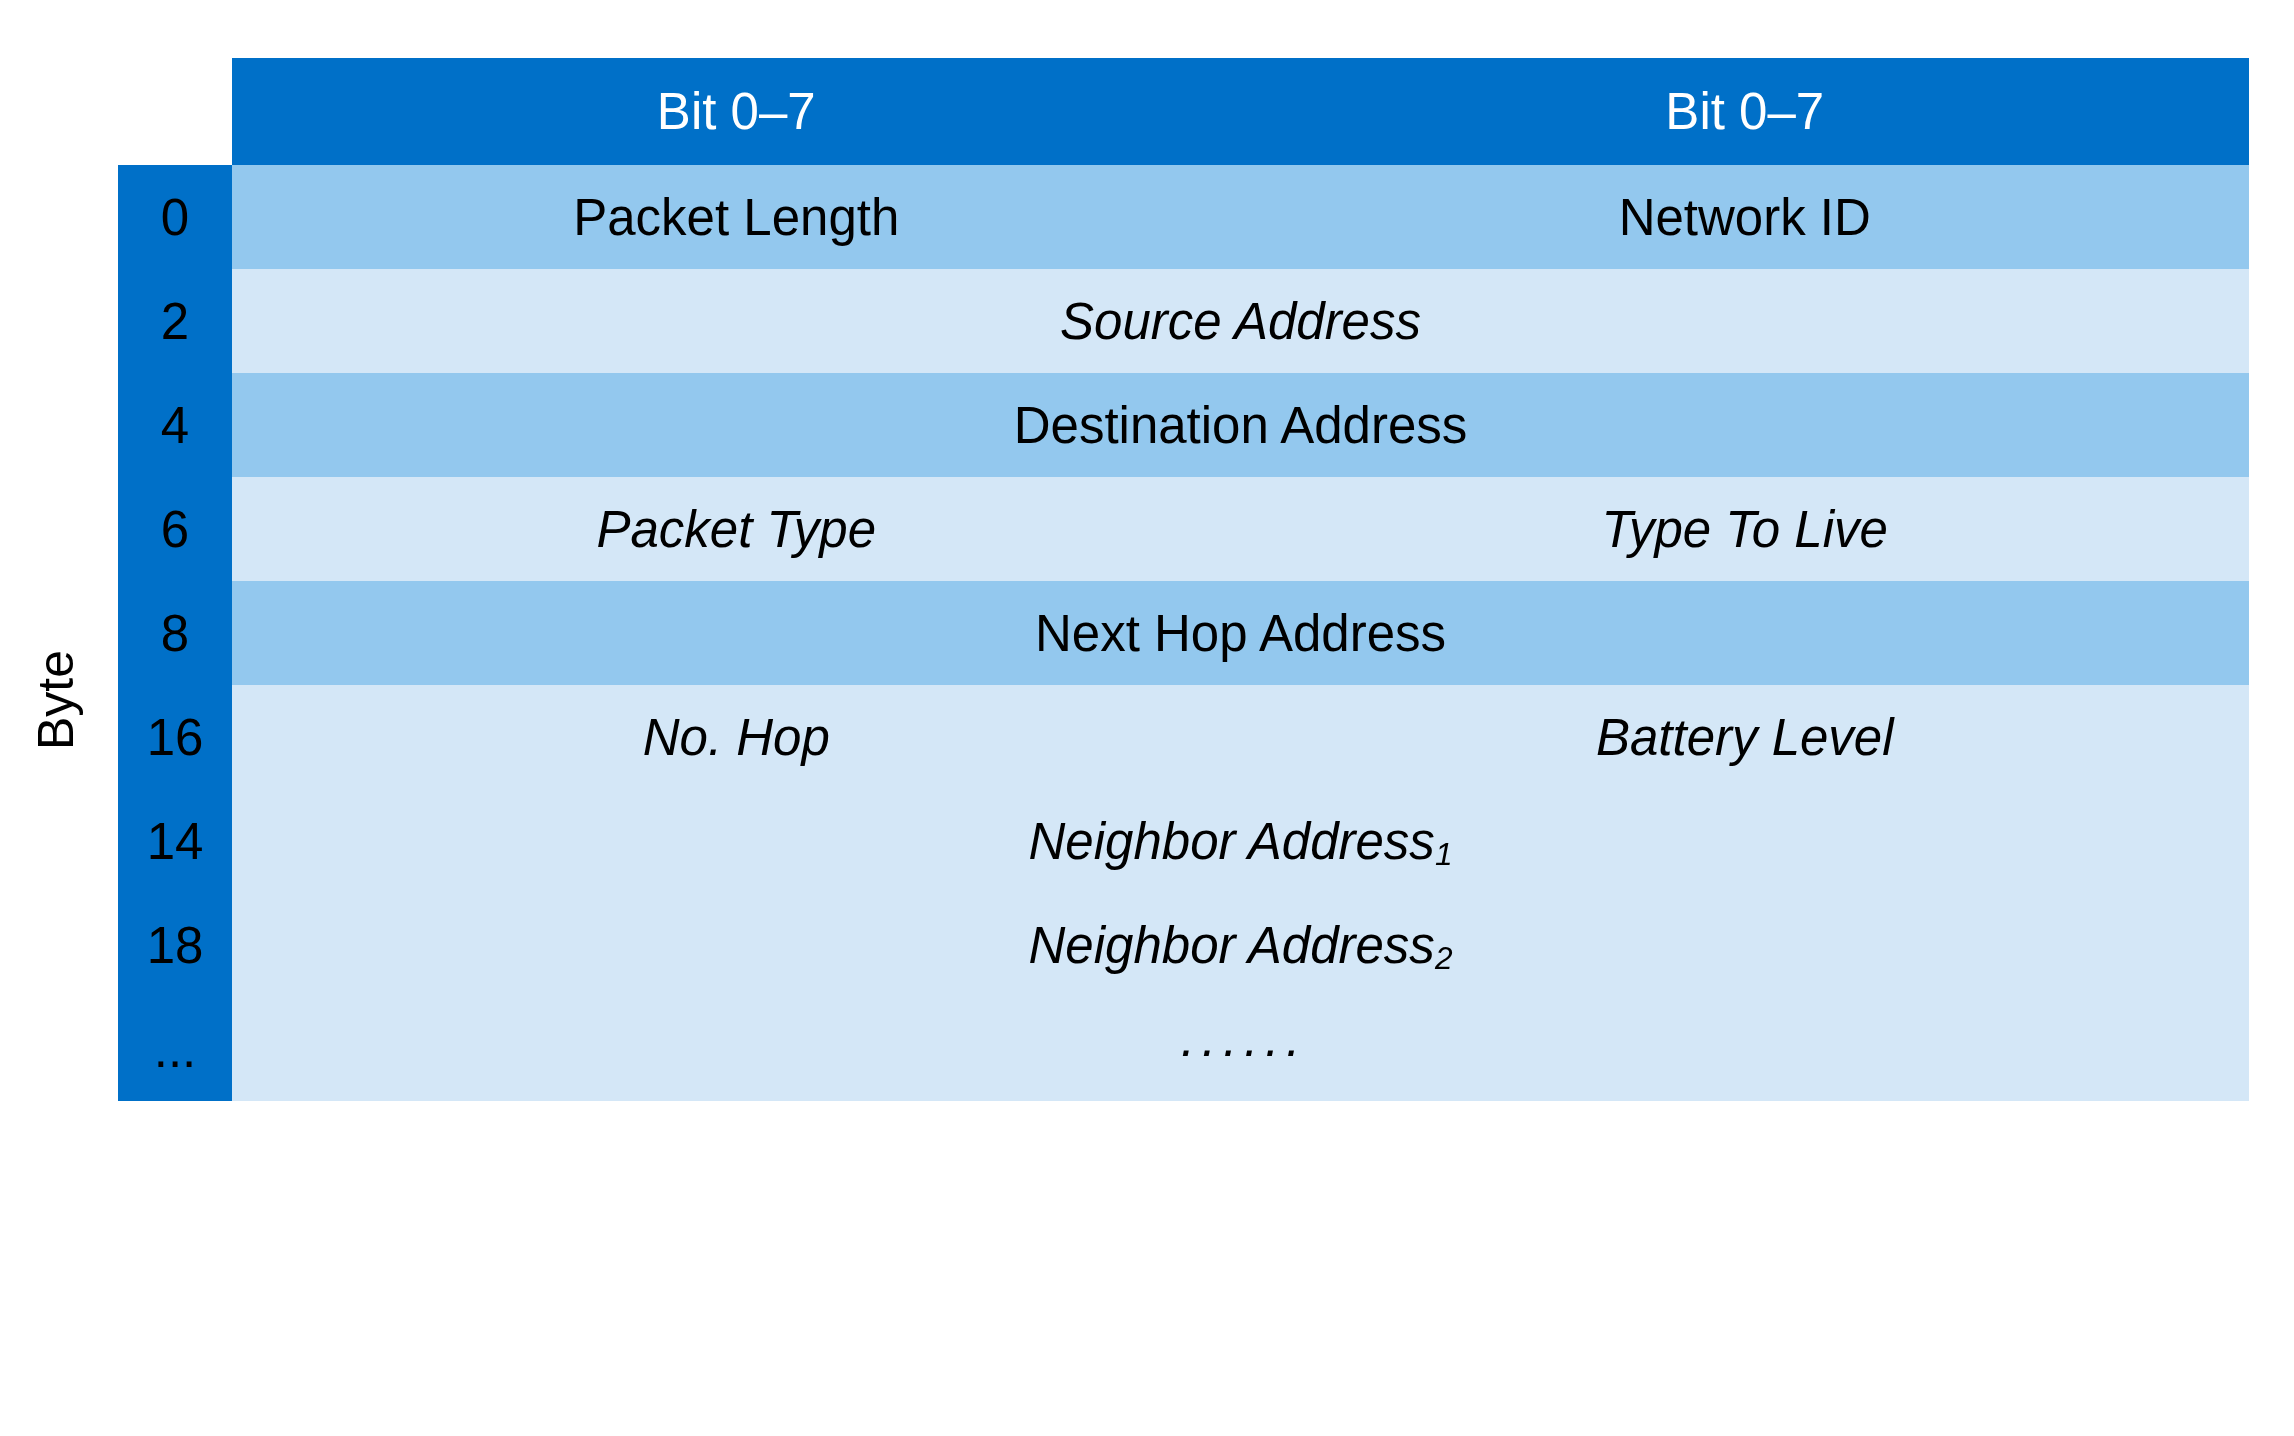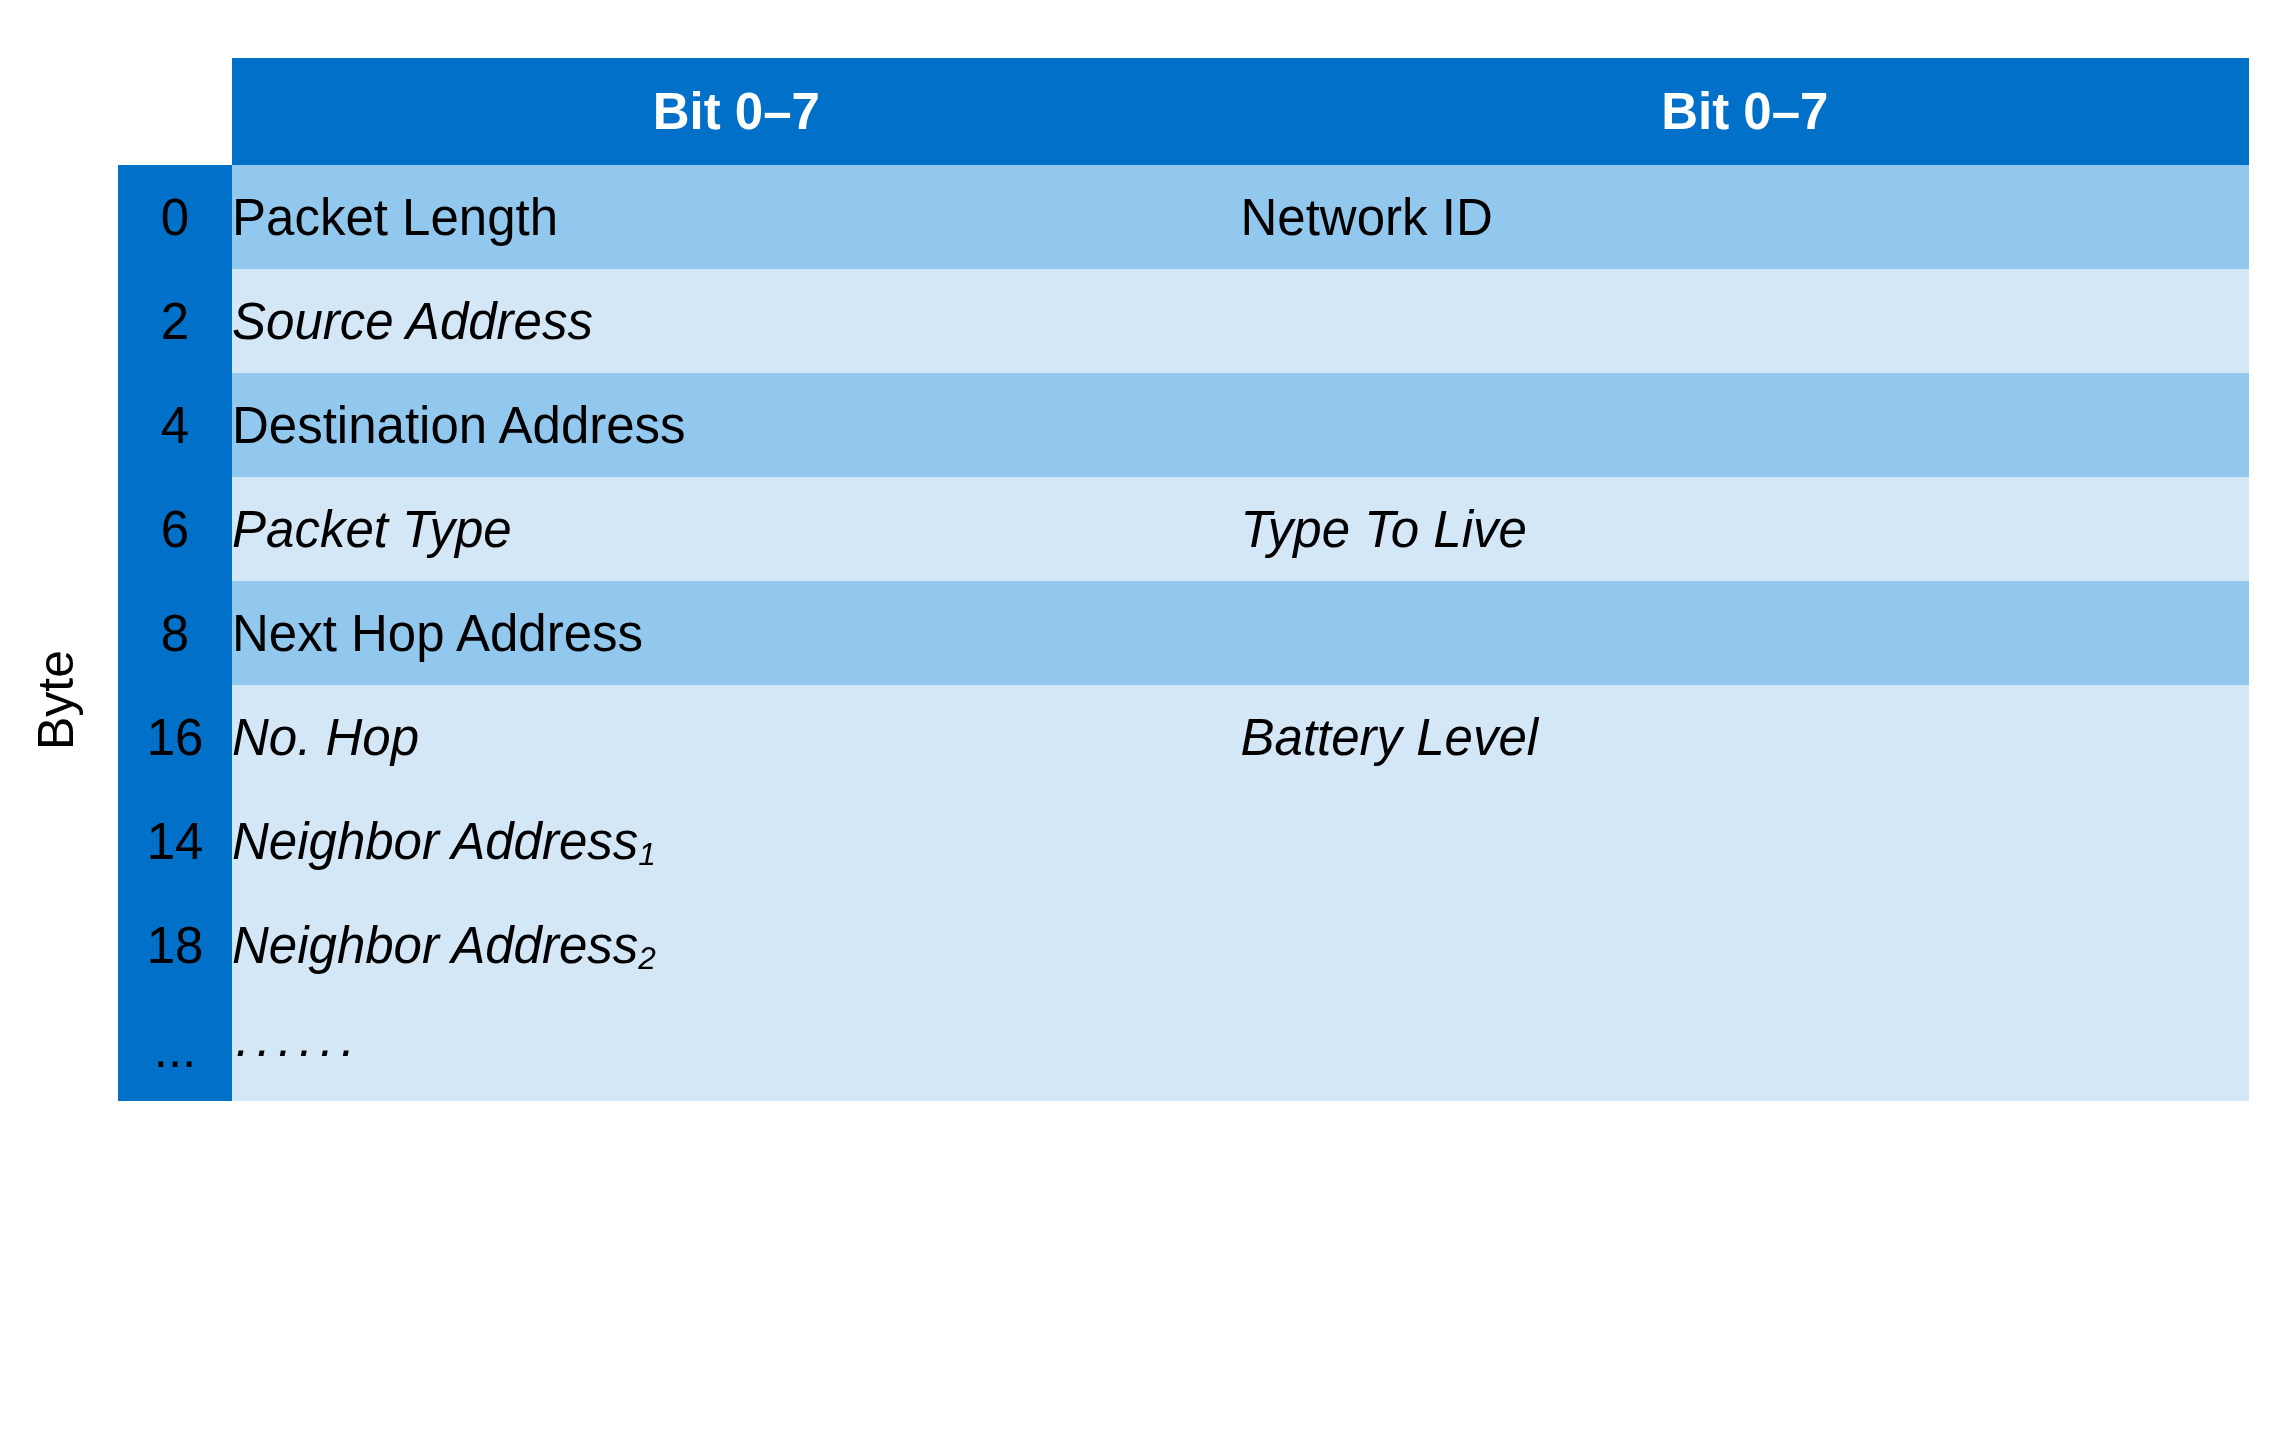--- a/index.html
+++ b/index.html
@@ -59,21 +59,21 @@
   .half-col {
     width: 1008.5px;
   }
 
   
   .header-cell {
     background: #0070C8;
     color: #ffffff;
     height: 107px;
     font-size: 51px;
-    font-weight: bold;
+    font-weight: normal;
     text-align: center;
     vertical-align: middle;
   }
   .header-corner {
     background: #ffffff;
     height: 107px;
   }
 
   
   .byte-cell {
@@ -82,21 +82,21 @@
     font-size: 51px;
     text-align: center;
     vertical-align: middle;
     height: 104px;
   }
 
   
   .data-cell {
     color: #000000;
     font-size: 51px;
-    text-align: left;
+    text-align: center;
     vertical-align: middle;
     height: 104px;
     white-space: nowrap;
   }
   tr.stripe-dark .data-cell { background: #93C8EE; }
   tr.stripe-light .data-cell { background: #D4E7F7; font-style: italic; }
 
   .data-cell sub {
     font-size: 0.62em;
     vertical-align: baseline;

